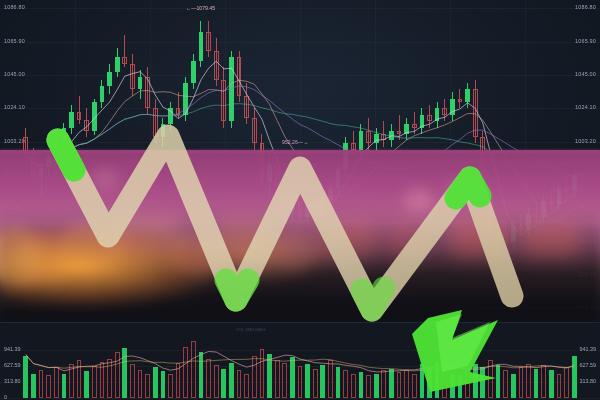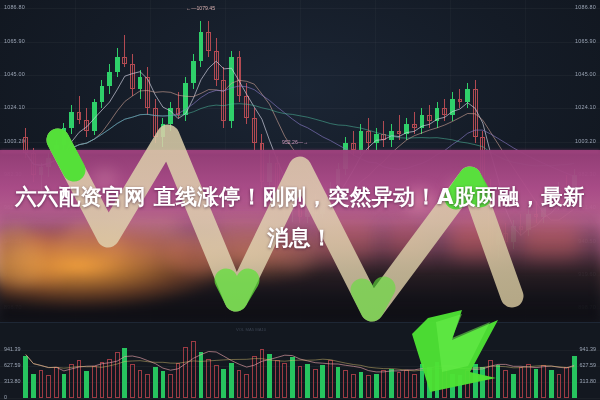--- a/index.html
+++ b/index.html
@@ -622,15 +622,14 @@
 
     <path d="M58 140 L74 170" fill="none" stroke="#4ee234" stroke-width="23" stroke-linecap="round" stroke-opacity="0.95"></path>
     <path d="M226 280 L236 300 L248 280" fill="none" stroke="#62e03c" stroke-width="23" stroke-linejoin="round" stroke-linecap="round" stroke-opacity="0.75"></path>
     <path d="M362 290 L372 310 L384 288" fill="none" stroke="#62e03c" stroke-width="23" stroke-linejoin="round" stroke-linecap="round" stroke-opacity="0.62"></path>
     <path d="M456 198 L470 178 L480 196" fill="none" stroke="#4ee234" stroke-width="23" stroke-linejoin="round" stroke-linecap="round" stroke-opacity="0.92"></path>
 
     <polygon points="428,318 462,310 452,340 498,320 470,372 496,378 430,392 412,334" fill="#4ee234" fill-opacity="0.96"></polygon>
     <polygon points="436,322 462,314 452,338 490,322 468,366 442,372" fill="#6bf04d" fill-opacity="0.55"></polygon>
   </svg>
 
-  <div class="headline">六六配资官网 直线涨停！刚刚，突然异动！A股两融，最新消息！</div>
 
 </div>
 
 </body></html>

